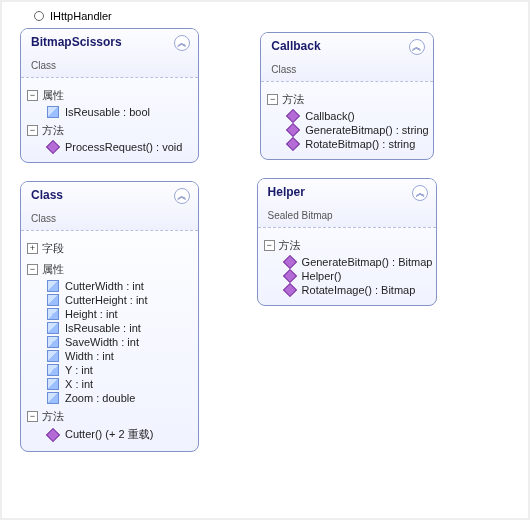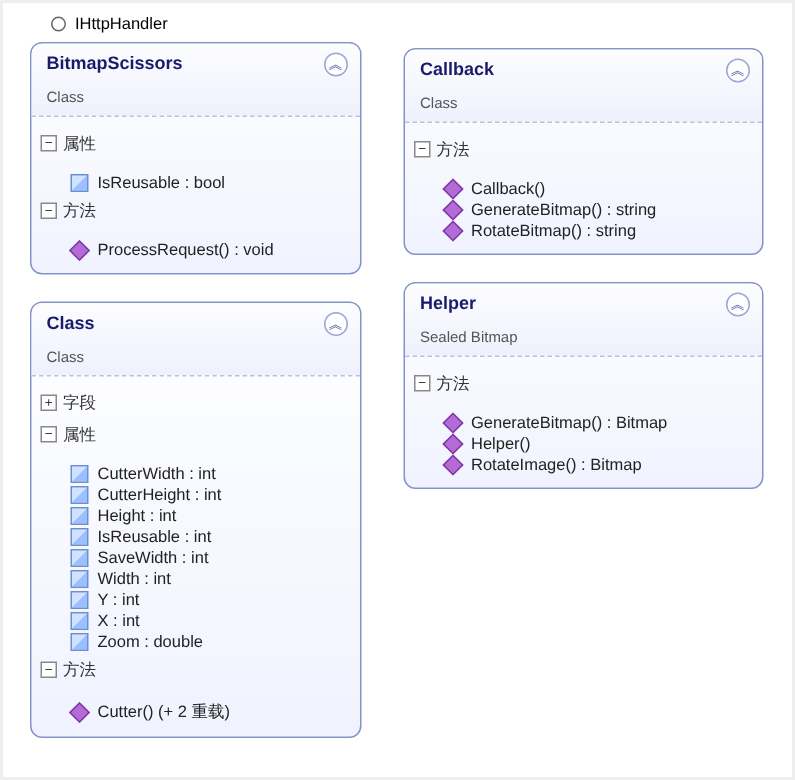--- a/index.html
+++ b/index.html
@@ -23,22 +23,22 @@
   .lollipop {
     width: 10px; height: 10px; border: 1.5px solid #666; border-radius: 50%;
     background: #fff; display: inline-block;
   }
   .columns {
     display: flex;
     gap: 28px;
     align-items: flex-start;
   }
   .col { display: flex; flex-direction: column; gap: 18px; }
-  .col-left { width: 221px; }
-  .col-right { width: 240px; margin-top: 4px; }
+  .col-left { width: 179px; }
+  .col-right { width: 240px; margin-top: 4px; align-items: center; }
   .class-box {
     border: 1px solid #8493c7;
     border-radius: 8px;
     background: linear-gradient(#fff, #f0f3ff);
     overflow: hidden;
   }
   .class-header {
     padding: 6px 8px 6px 10px;
     display: flex;
     align-items: flex-start;
@@ -57,21 +57,21 @@
   .section { margin-top: 2px; }
   .section-header {
     display: flex; align-items: center; gap: 4px; padding: 2px 2px;
     font-size: 11px; color: #333;
   }
   .expander {
     width: 11px; height: 11px; border: 1px solid #888; background: #fff;
     display: flex; align-items: center; justify-content: center;
     font-size: 9px; line-height: 9px; color: #333; cursor: pointer;
   }
-  .members { margin-left: 22px; margin-top: 10px; }
+  .members { margin-left: 22px; margin-top: 0; }
   .member {
     display: flex; align-items: center; gap: 6px; padding: 1px 0;
     font-size: 11px; color: #222;
   }
   .icon { width: 12px; height: 12px; display:inline-block; flex-shrink:0; }
   .icon-prop {
     background: linear-gradient(135deg,#cfe3ff 50%,#9cc0ff 50%);
     border: 1px solid #6a8dd6;
   }
   .icon-method {

